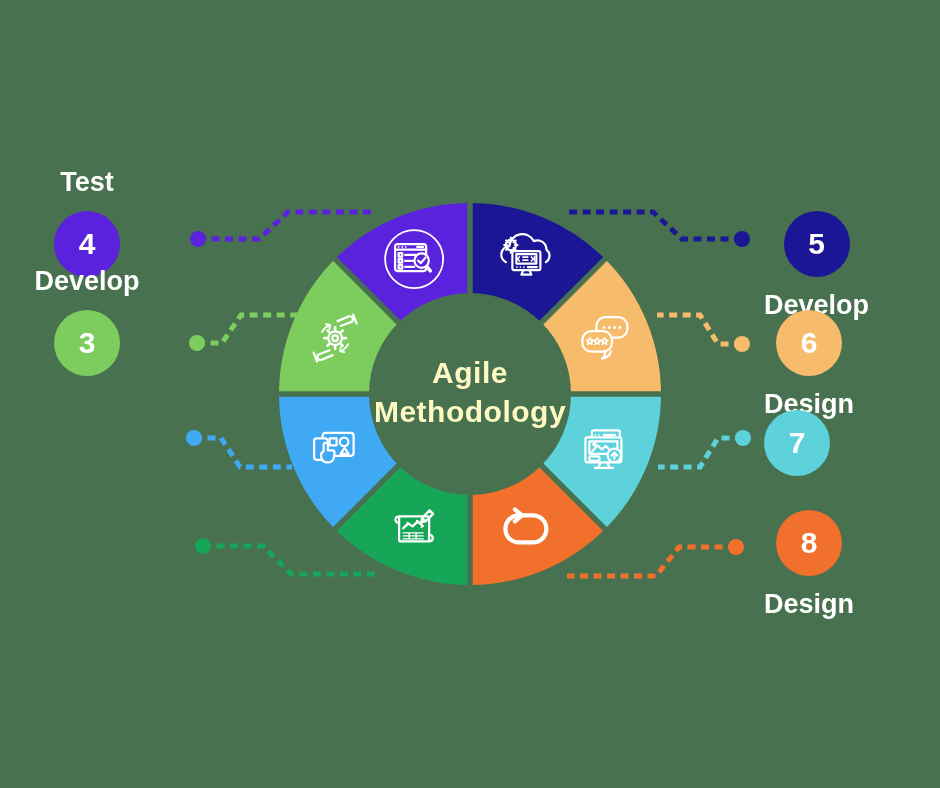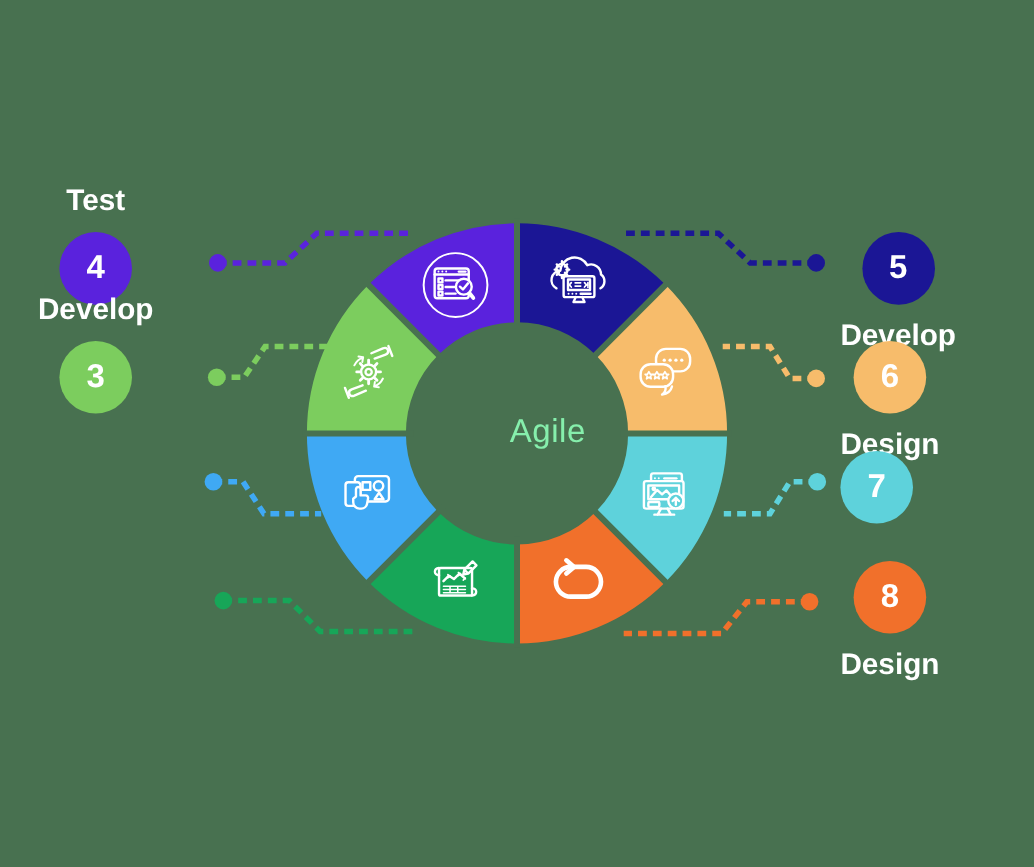--- a/index.html
+++ b/index.html
@@ -3,22 +3,22 @@
 <meta charset="utf-8">
 <style>
   html,body{margin:0;padding:0;}
   .stage{
     position:relative;width:940px;height:788px;overflow:hidden;
     font-family:"Liberation Sans",sans-serif;background:#487150;
   }
   svg.layer{position:absolute;left:0;top:0;}
   .center-title{
     position:absolute;left:470px;top:392px;transform:translate(-50%,-50%);
-    text-align:center;color:#86efac;font-weight:400;font-size:30px;
-    line-height:39px;letter-spacing:.5px;white-space:nowrap;margin-left:28px;
+    text-align:center;color:#fef9c3;font-weight:700;font-size:30px;
+    line-height:39px;letter-spacing:.5px;white-space:nowrap;
   }
   .step{position:absolute;display:flex;align-items:center;gap:13px;height:66px;flex-direction:column;}
   .step.left{left:0;width:174px;justify-content:flex-end;}
   .step.right{left:764px;}
   .r1{top:211px}.r2{top:310px}.r3{top:410px}.r4{top:510px}
   .badge{
     width:66px;height:66px;flex:0 0 66px;border-radius:50%;
     display:flex;align-items:center;justify-content:center;
     color:#fff;font-weight:700;font-size:30px;
   }
@@ -159,20 +159,21 @@
         <line x1="-9" y1="7.8" x2="0" y2="7.8"></line>
 <circle cx="7.5" cy="1.5" r="7.2" fill="currentColor" stroke="none"></circle>
 <circle cx="7.5" cy="1.5" r="7.2"></circle>
 <polyline points="4,1.5 6.7,4 11.3,-1.5"></polyline>
 <line x1="12.8" y1="7.5" x2="16.2" y2="11.8" stroke-width="3.4"></line>
       </g>
     </svg>
 
   <div class="center-title">
     <div>Agile</div>
+    <div>Methodology</div>
   </div>
 
   <div class="step left r1">
     <span class="lbl">Test</span>
     <span class="badge" style="background-color: rgb(90, 34, 221);">
       <span>4</span>
     </span>
   </div>
   <div class="step left r2">
     <span class="lbl">Develop</span>

